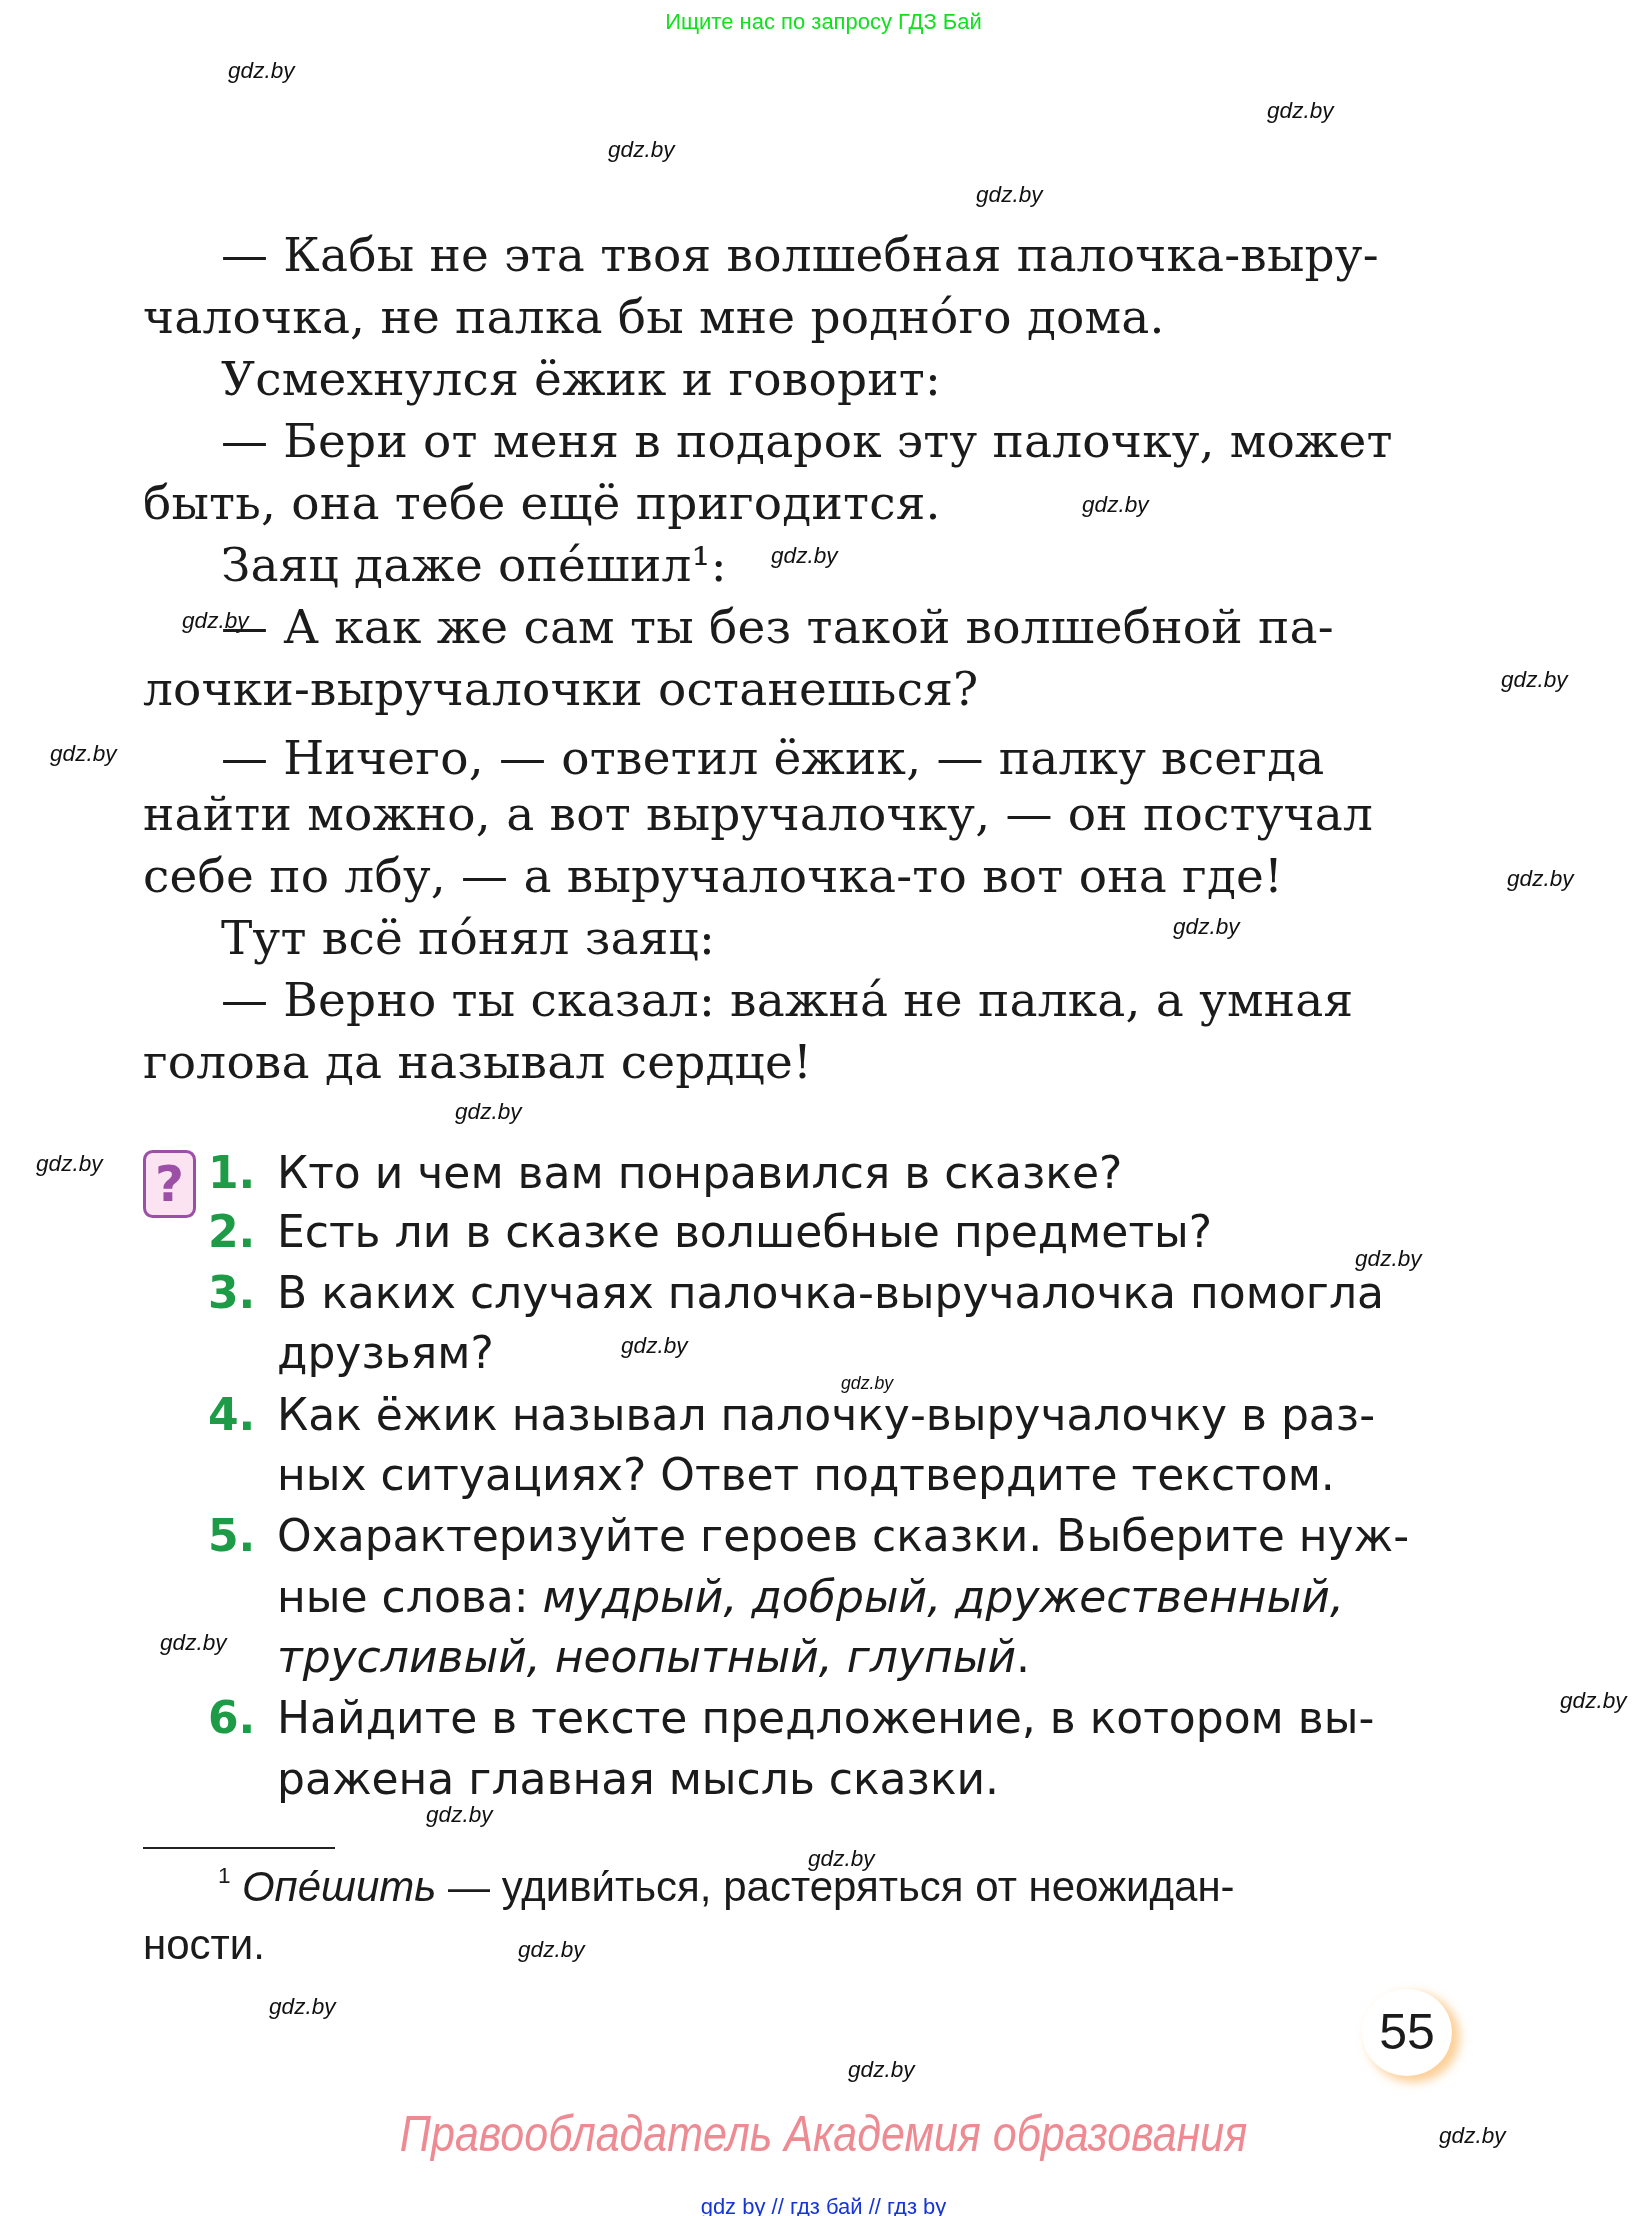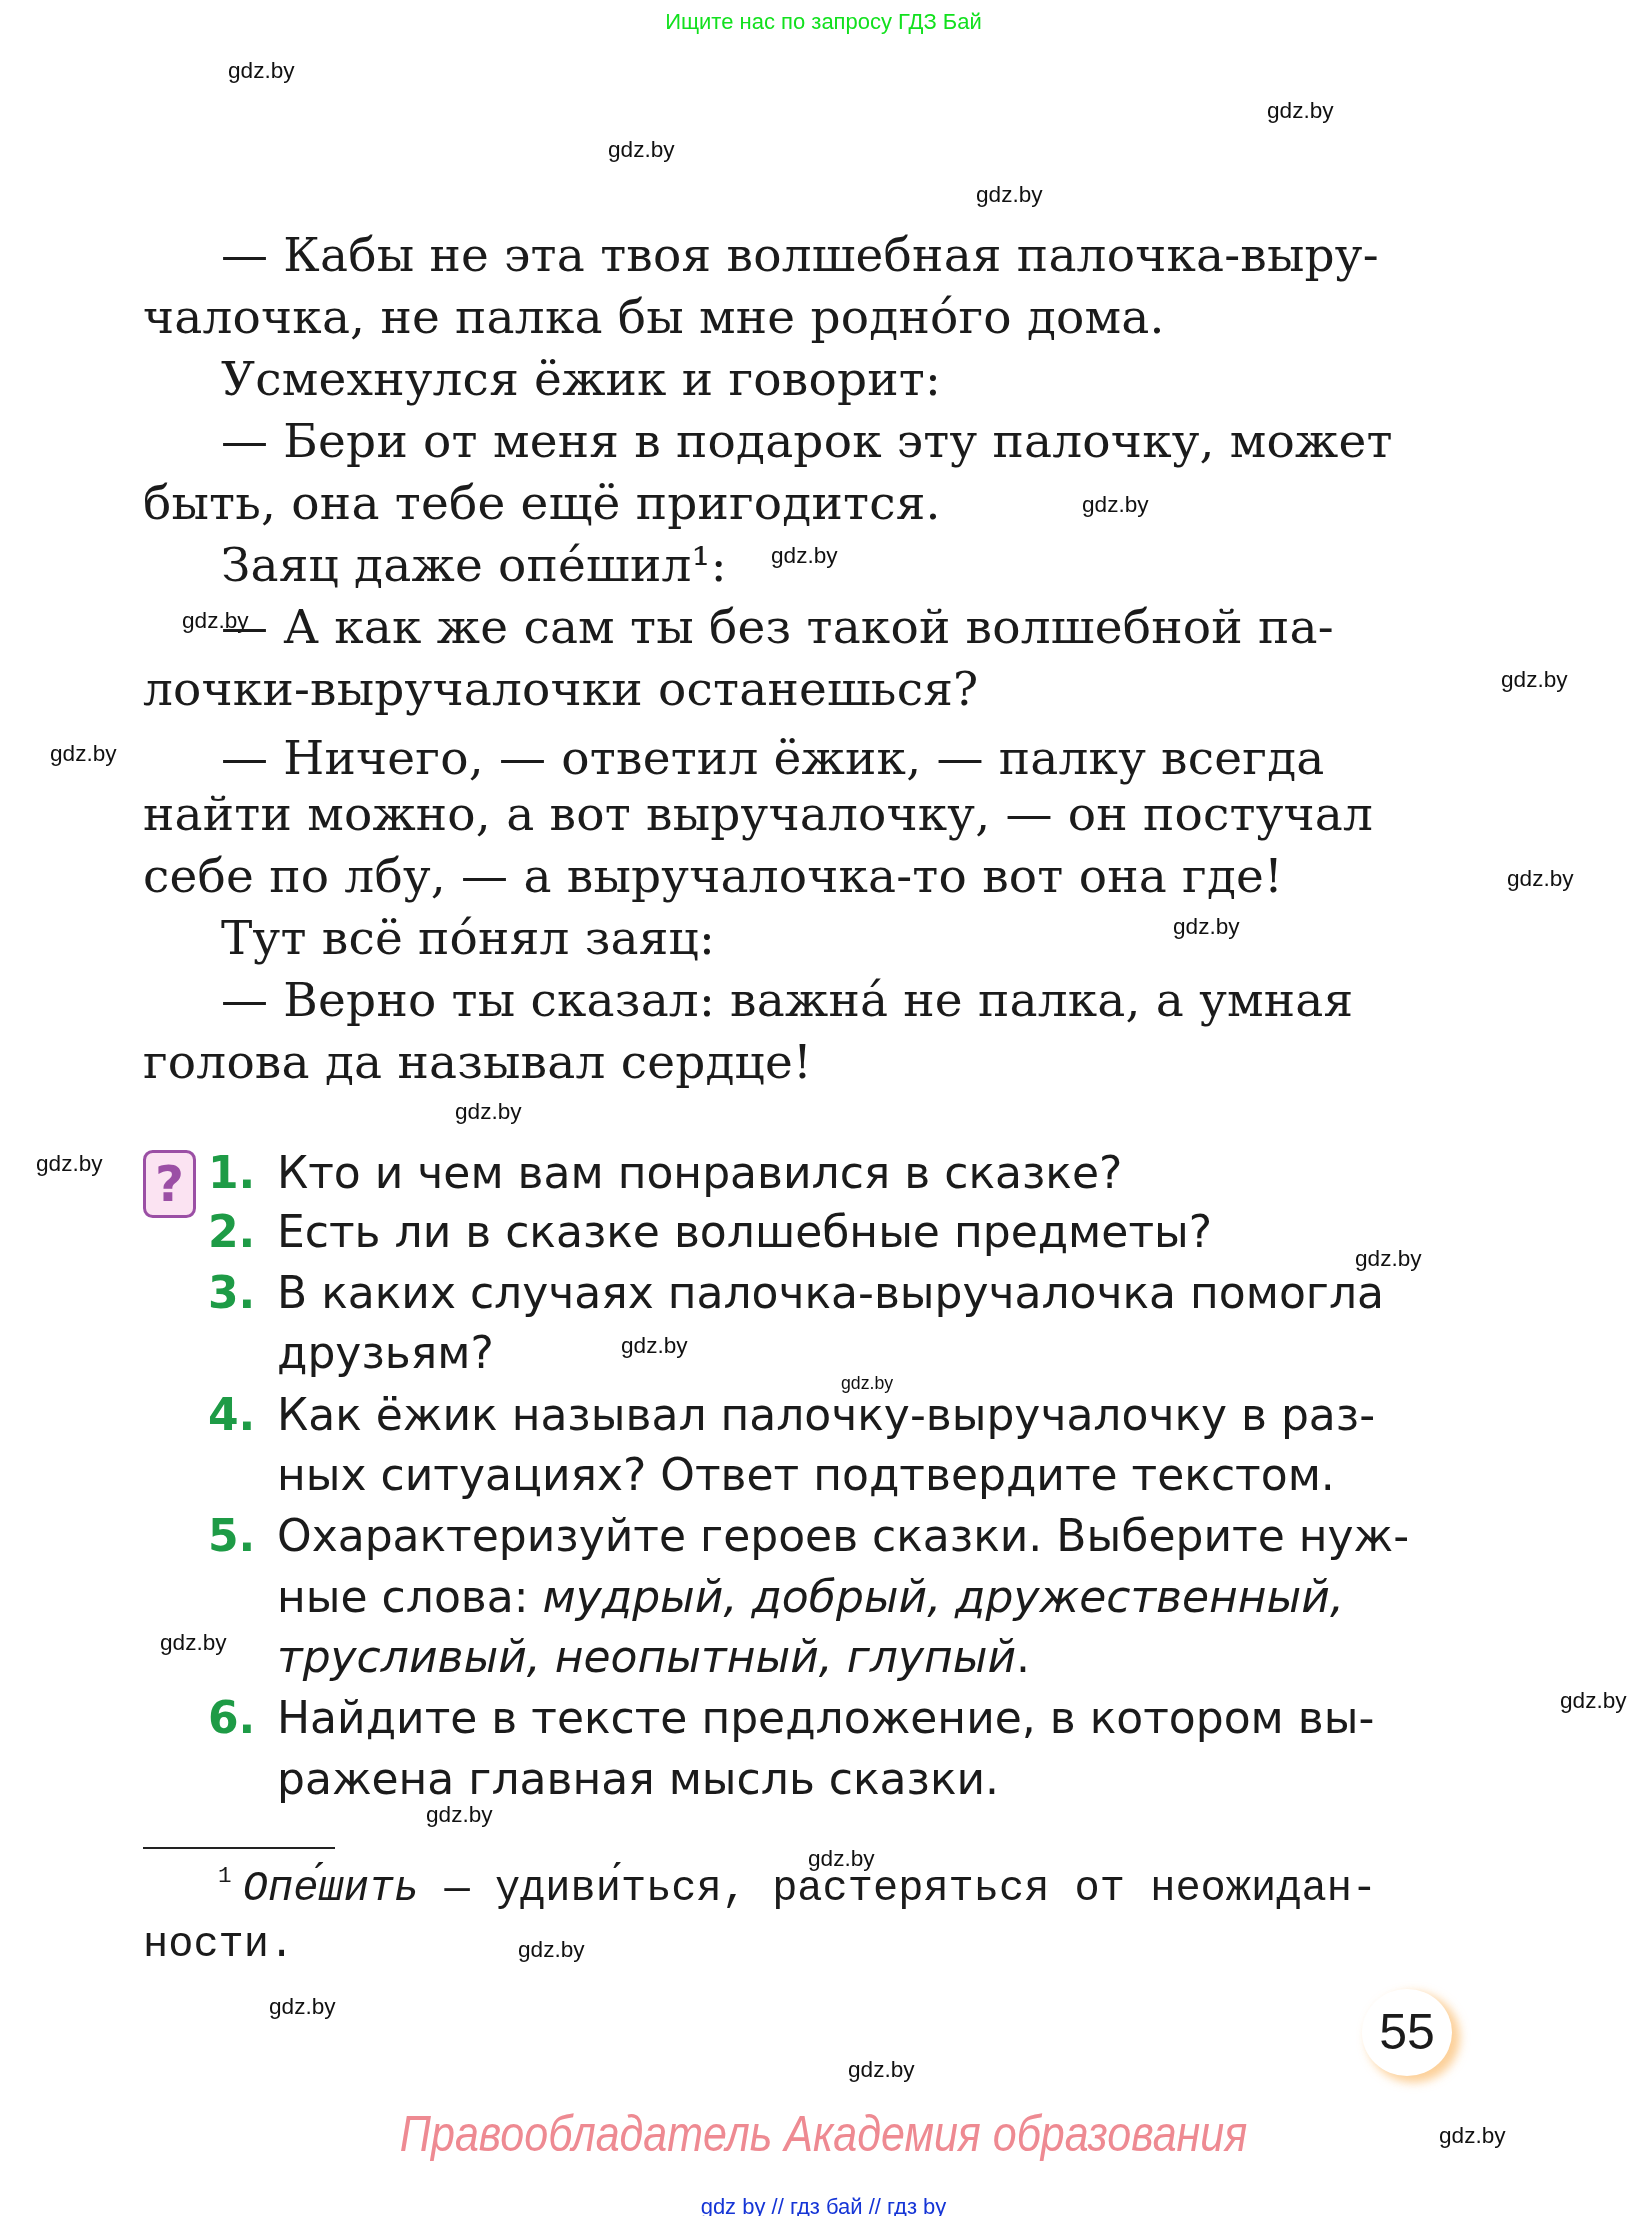--- a/index.html
+++ b/index.html
@@ -2,39 +2,39 @@
 <html style="font-size:13px"><head>
 <meta charset="utf-8">
 <style>
   html, body { margin: 0; padding: 0; background: #ffffff; }
   body { width: 1647px; height: 2216px; position: relative; overflow: hidden; }
   .abs { position: absolute; white-space: nowrap; }
 
   .top-banner { left: 0; width: 1647px; top: 9px; text-align: center;
     font-family: "Liberation Sans", sans-serif; font-size: 22px; color: #12e01e; }
 
-  .wm { font-family: "Liberation Sans", sans-serif; font-size: 22.6px; color: #111; }
+  .wm { font-family: "Liberation Sans", sans-serif; font-size: 22.6px; color: #111; font-style: italic; }
 
   .story { font-family: "DejaVu Serif", serif; font-size: 47px; color: #1b1b1b;
     line-height: 62px; letter-spacing: 0.2px; }
   .story .ln { position: absolute; left: 143px; white-space: nowrap; }
   .story .ind { left: 221px; }
 
   .q-icon { left: 143px; top: 1150px; width: 53px; height: 68px; box-sizing: border-box;
     border: 3.2px solid #9b4fa5; border-radius: 9.7px; background: #fbe3f2;
     font-family: "DejaVu Sans", sans-serif; font-weight: bold; font-size: 50px;
     color: #9b4fa5; text-align: center; line-height: 63px; }
 
   .q { font-family: "DejaVu Sans", sans-serif; font-size: 44px; color: #1b1b1b; line-height: 60px; }
   .q .num { position: absolute; left: 208px; font-weight: bold; color: #1e9b46; }
   .q .txt { position: absolute; left: 277px; white-space: nowrap; }
   .q i { font-style: italic; }
 
   .fn-rule { left: 143px; top: 1847px; width: 192px; height: 2.4px; background: #222; }
-  .fn { font-family: Liberation Mono, monospace; font-size: 42px; color: #1b1b1b; }
+  .fn { font-family: Liberation Sans, sans-serif; font-size: 42px; color: #1b1b1b; }
   .fn sup { font-size: 22.6px; vertical-align: 17.7px; margin-right: 11.3px; }
 
   .page-num { left: 1362px; top: 1989px; width: 90px; height: 87px; border-radius: 50%;
     background: #fff; box-shadow: 6.4px 4.8px 9.7px 1.6px rgba(250,170,70,0.55);
     font-family: "Liberation Sans", sans-serif; font-size: 50px; color: #1b1b1b;
     text-align: center; line-height: 87px; }
 
   .copyright { left: 0; width: 1647px; top: 2105px; text-align: center;
     font-family: "Liberation Sans", sans-serif; font-style: italic; font-size: 50px;
     color: #ee8a92; transform: scaleX(0.86); }

